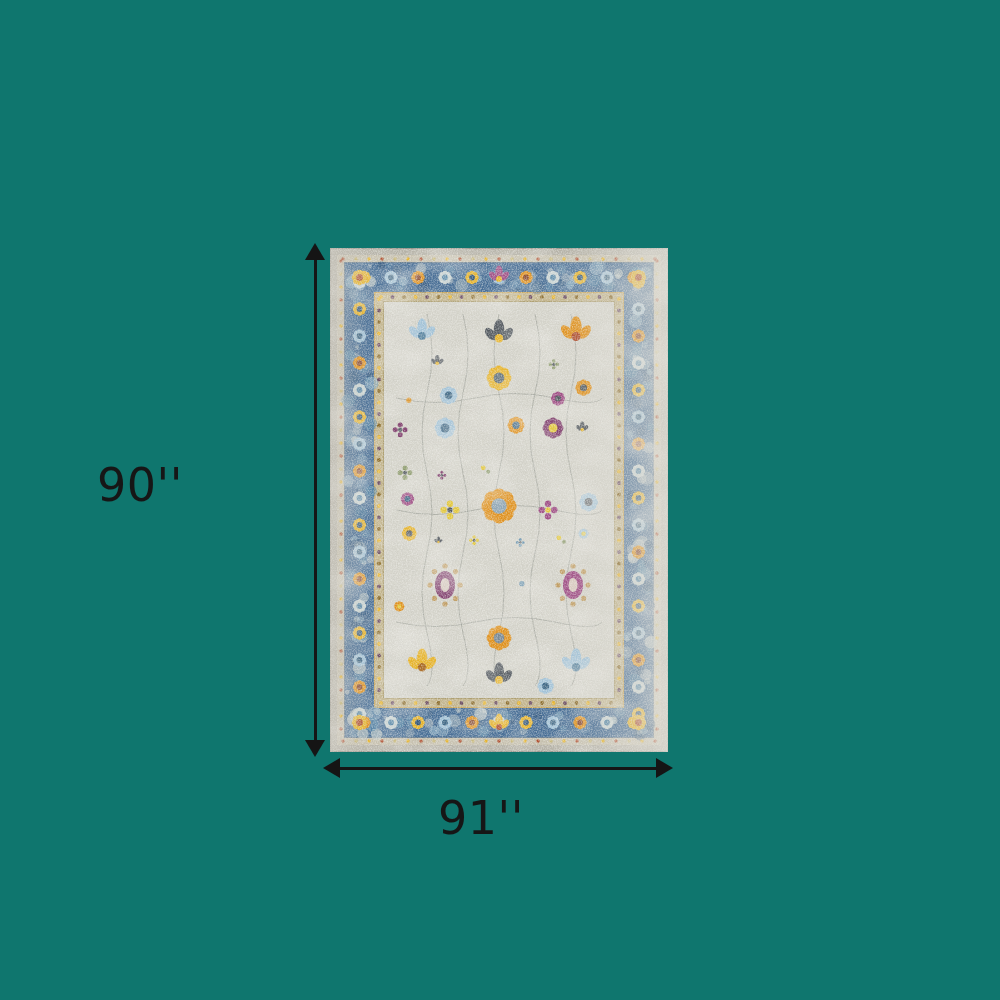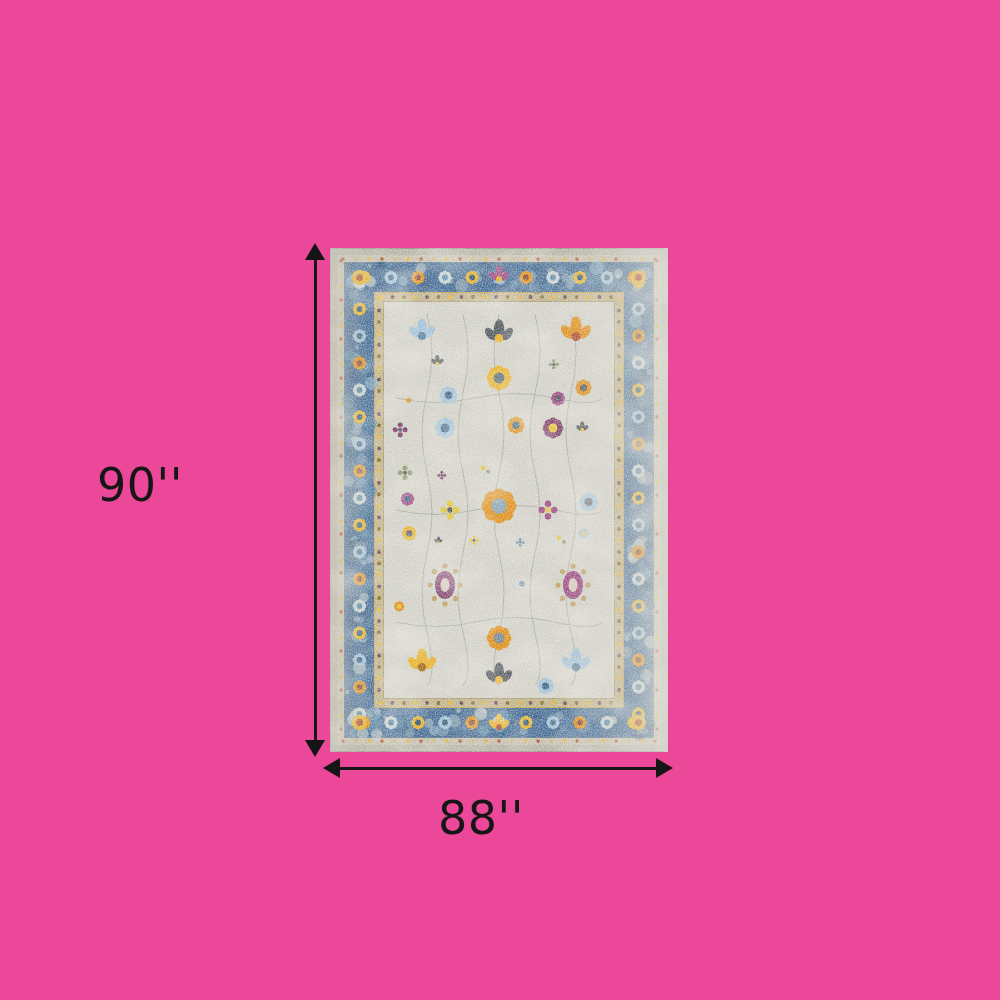--- a/index.html
+++ b/index.html
@@ -1,20 +1,20 @@
 <!DOCTYPE html>
 <html style="--arrow: #151515; --label: #161616;"><head>
 <meta charset="utf-8">
 <style>
   html,body{margin:0;padding:0;}
   body{
     width:1000px;height:1000px;background:#ffffff;position:relative;overflow:hidden;
     font-family:"DejaVu Sans","Liberation Sans",sans-serif;
   }
-  .canvas{position:absolute;inset:0;background:#ec4899;}
+  .canvas{position:absolute;inset:0;background:#0f766e;}
   
   .rug{
     position:absolute;left:330px;top:248px;width:338px;height:504px;margin:0;padding:0;
   }
   .rug svg{display:block;width:100%;height:100%;}
   
   .dim-arrow-v{position:absolute;left:302px;top:243px;width:26px;height:514px;}
   .dim-arrow-h{position:absolute;left:323px;top:755px;width:350px;height:26px;}
   .shaft-v{position:absolute;left:11.5px;top:12px;bottom:12px;width:3.5px;background:var(--arrow,#151515);}
   .shaft-h{position:absolute;top:11.5px;left:12px;right:12px;height:3.5px;background:var(--arrow,#151515);}
@@ -1528,14 +1528,14 @@
     <span class="head down"></span>
   </div>
 
   <div class="dim-arrow-h">
     <span class="head left"></span>
     <span class="shaft-h"></span>
     <span class="head right"></span>
   </div>
 
   <div class="dim-label height">90''</div>
-  <div class="dim-label width">88''</div>
+  <div class="dim-label width">91''</div>
 </div>
 
 </body></html>

